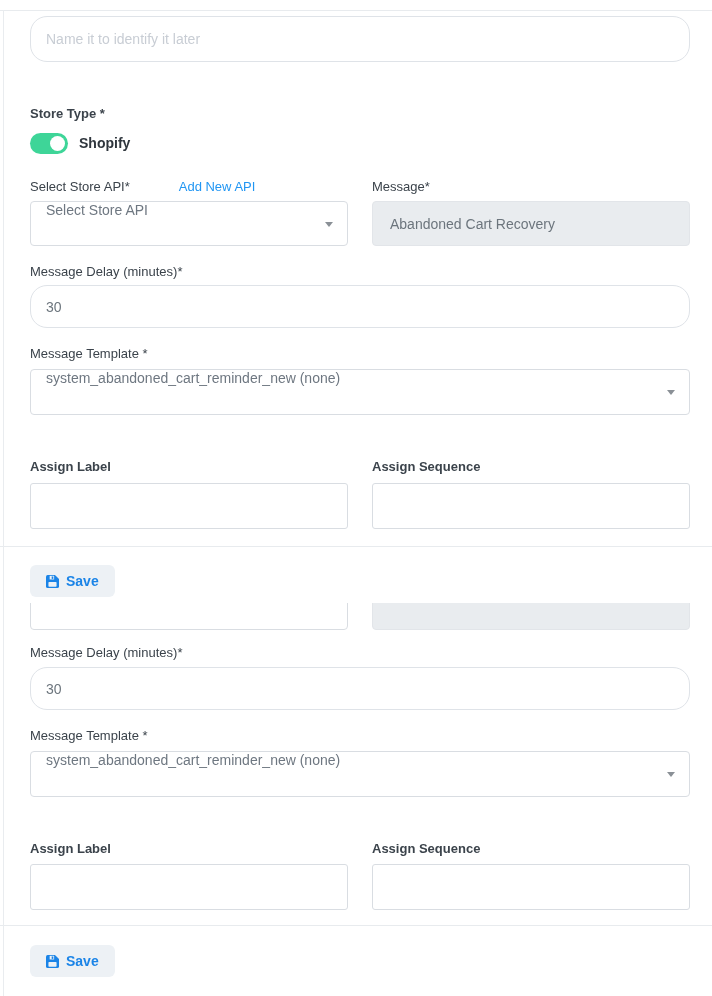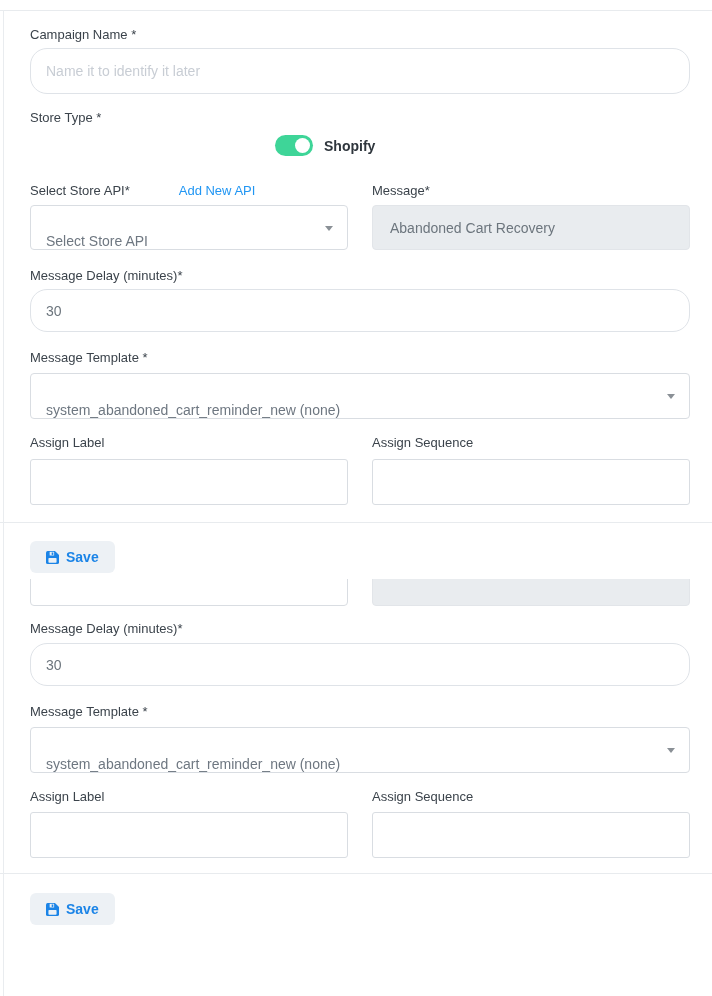--- a/index.html
+++ b/index.html
@@ -10,34 +10,34 @@
   .hr { height:1px; background:#e8ebee; width:712px; }
   .topline { margin-top:10px; }
   .content { padding:0 22px 0 30px; }
   .lbl { font-size:13px; line-height:16px; color:#3b434b; display:block; }
   .inp { width:100%; height:46px; border:1px solid #dfe3e8; border-radius:17px; padding:0 15px;
          font-family:"Liberation Sans", sans-serif; font-size:14px; color:#6c757d; background:#fff; outline:none; display:block; }
   .inp::placeholder { color:#c8cdd4; }
   .inp.h45 { height:43px; }
   .inp.sq { border-radius:3px; border-color:#d9dde2; }
   .selbox { width:100%; height:46px; border:1px solid #d9dde2; border-radius:4px; background:#fff;
-            display:flex; align-items:flex-end; padding:0 15px; font-size:14px; color:#6e7781; position:relative; cursor:pointer; }
+            display:flex; align-items:flex-start; padding:0 15px; font-size:14px; color:#6e7781; position:relative; cursor:pointer; }
   .selbox.h45 { height:45px; }
   .caret { position:absolute; right:14px; top:50%; margin-top:-2px; width:0; height:0;
            border-left:4px solid transparent; border-right:4px solid transparent; border-top:5px solid #8a9096; }
   .disabled-inp { width:100%; height:45px; background:#e9ecef; border:1px solid #e2e5e9; border-radius:4px;
                   display:flex; align-items:center; padding:0 17px; font-size:14px; color:#6c757d; }
   .row2 { display:flex; gap:24px; }
   .col { width:318px; flex:0 0 318px;gap:40px; }
   .lblrow { display:flex; align-items:baseline; }
   .link { font-size:13px; color:#2196f3; margin-left:9px; cursor:pointer; text-decoration:none;text-align:center; }
   .mt5 { margin-top:5px; } .mt6 { margin-top:6px; } .mt7 { margin-top:7px; } .mt8 { margin-top:8px; }
   .mt9 { margin-top:9px; } .mt15 { margin-top:15px; } .mt16 { margin-top:16px; } .mt18 { margin-top:18px; }
-  .mt24 { margin-top:24px; } .mt32 { margin-top:16px; }
-  .switch-row { display:flex; align-items:center; height:24px;flex-direction:column; }
+  .mt24 { margin-top:24px; } .mt32 { margin-top:44px;font-weight:bold; }
+  .switch-row { display:flex; align-items:center; height:24px; }
   .tgroup { display:flex; align-items:center; width:170px; }
   .switch { position:relative; width:38px; height:21px; border-radius:11px; cursor:pointer; flex:0 0 38px; }
   .switch.on { background:#3ed598; }
   .switch.on .knob { position:absolute; right:3px; top:3px; width:15px; height:15px; border-radius:50%; background:#fff; }
   .switch.off { background:#fff; border:1px solid #e2e6e9; }
   .switch.off .knob { position:absolute; left:3px; top:2px; width:15px; height:15px; border-radius:50%; background:#c9ced3; }
   .switch-label { margin-left:11px; font-size:14px; font-weight:600; color:#2f363d; }
   .footer { padding:18px 0 6px 0; }
   .footer.f2 { padding:19px 0 0 0; }
   .save-btn { display:inline-flex; align-items:center; gap:7px; height:32px; padding:0 16px; margin-left:30px;
@@ -49,21 +49,20 @@
 </style>
 </head>
 <body>
 
 <div class="page">
   <div class="vline"></div>
   <div class="hr topline"></div>
 
   <div class="content">
 
-    <label class="lbl mt16">Campaign Name *</label>
     <input class="inp mt5" type="text" placeholder="Name it to identify it later" style="">
 
     <label class="lbl mt32">Store Type *</label>
     <div class="switch-row mt9">
       <div class="tgroup">
         <div class="switch on">
           <div class="knob"></div>
         </div>
         <span class="switch-label">Shopify</span>
       </div>

